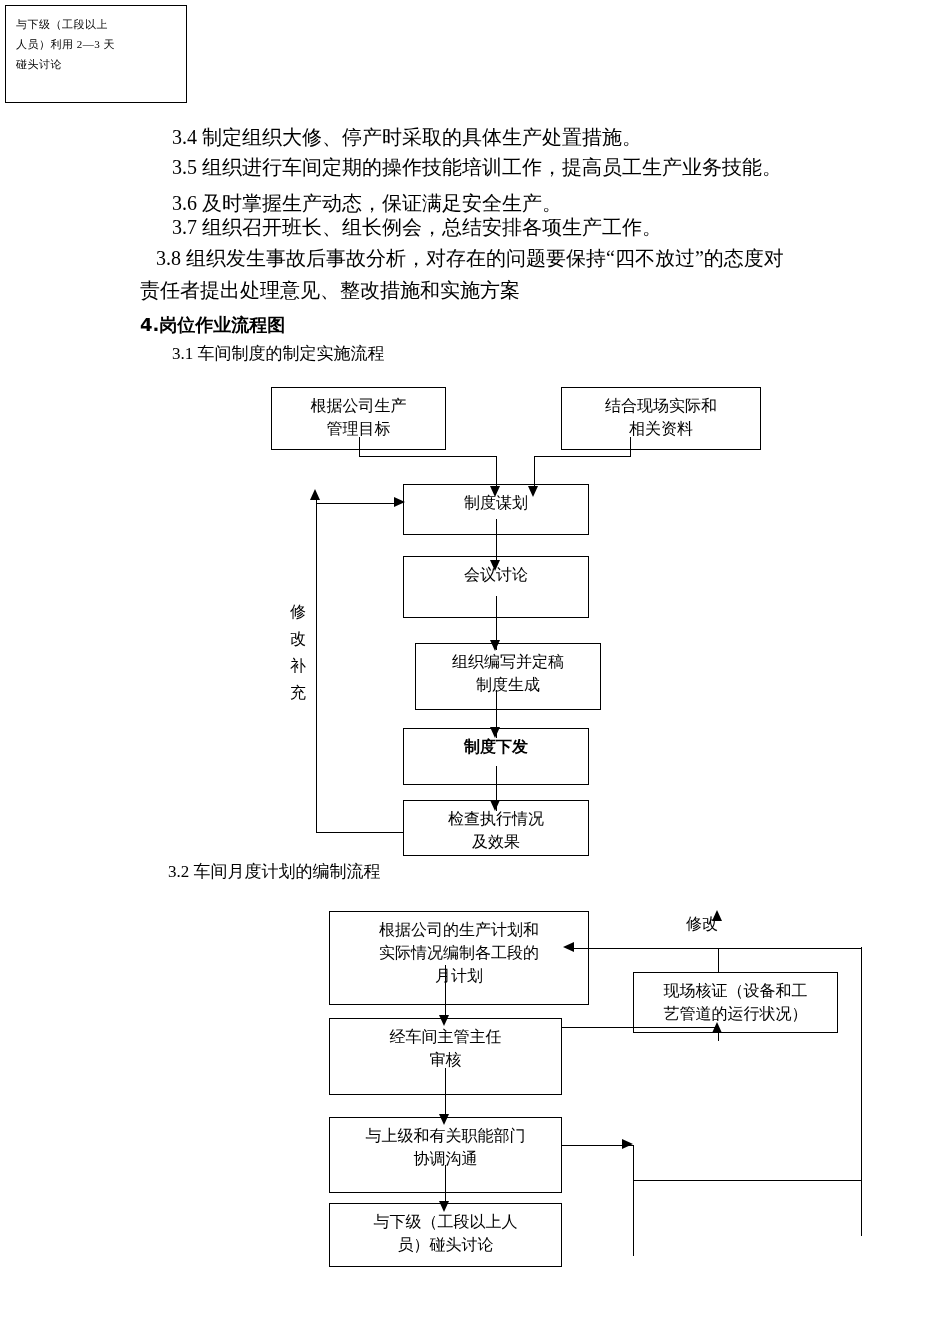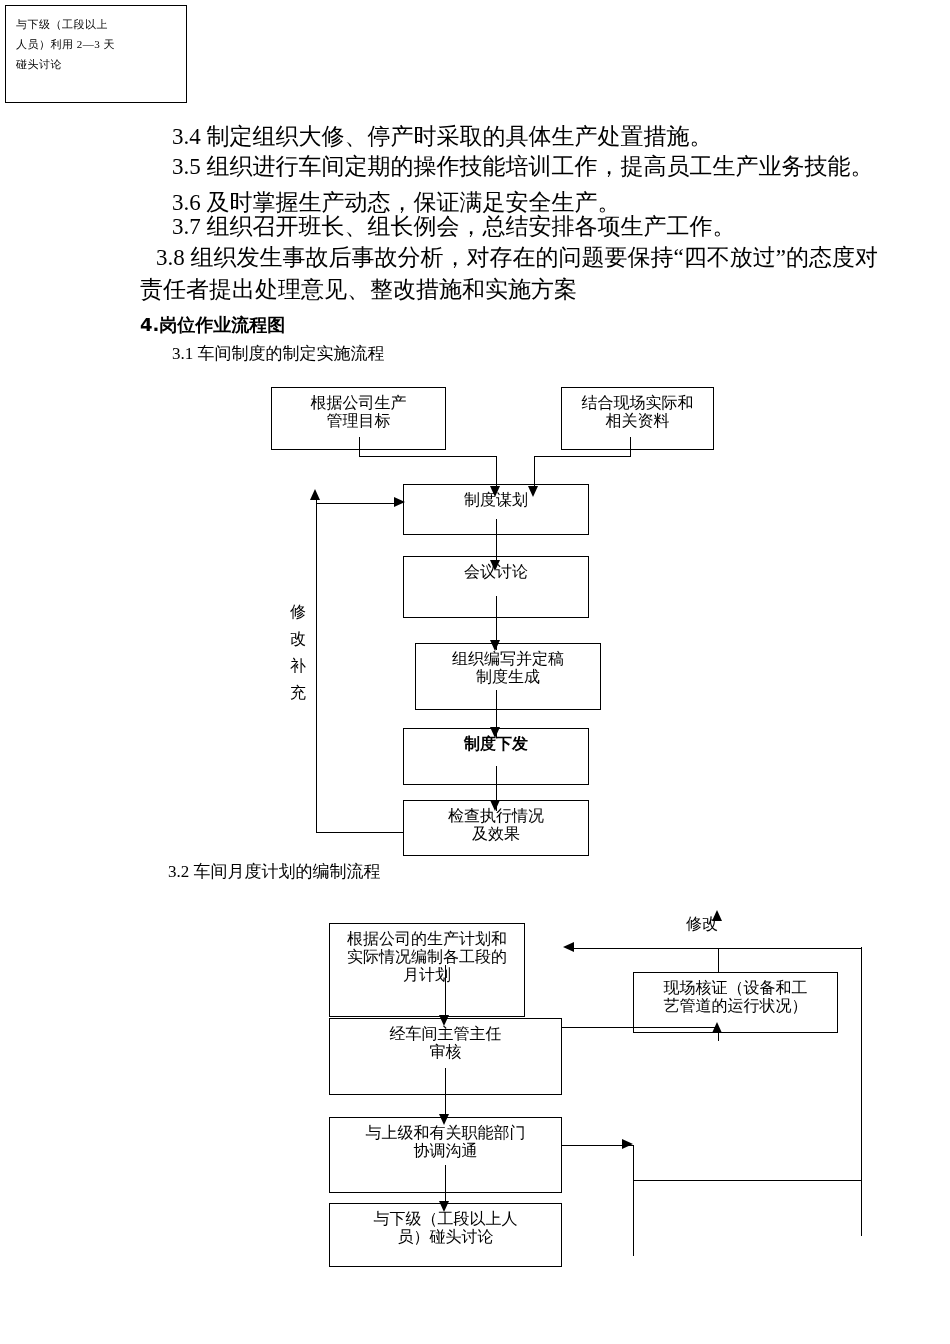--- a/index.html
+++ b/index.html
@@ -9,37 +9,37 @@
   }
   
   #frag-box{
     position:absolute;left:5px;top:5px;width:182px;height:98px;
     border:1.6px solid #000;box-sizing:border-box;padding:8px 10px 0 10px;
   }
   #frag-box .ln{font-size:11px;line-height:20px;letter-spacing:.5px;white-space:nowrap;}
 
   
   .para{
-    position:absolute;font-size:23px;line-height:30px;white-space:nowrap;
+    position:absolute;font-size:20px;line-height:30px;white-space:nowrap;
   }
   #h-section{
     position:absolute;left:140px;top:313px;font-size:18px;font-weight:bold;
     font-family:"DejaVu Sans","Liberation Sans",sans-serif;white-space:nowrap;
   }
   #sub31{position:absolute;left:172px;top:342px;font-size:17px;white-space:nowrap;}
   #sub32{position:absolute;left:168px;top:860px;font-size:17px;white-space:nowrap;}
 
   
   .fbox{
     position:absolute;border:1.5px solid #000;box-sizing:border-box;
     display:flex;align-items:flex-start;justify-content:center;
     text-align:center;background:transparent;
   }
   .fbox > span{
-    display:block;font-size:16px;line-height:18px;padding-top:6px;
+    display:block;font-size:16px;line-height:23px;padding-top:6px;
     font-family:"Liberation Serif","DejaVu Serif",serif;white-space:pre-line;
   }
 
   .hline{position:absolute;height:0;border-top:1.5px solid #000;}
   .vline{position:absolute;width:0;border-left:1.5px solid #000;}
 
   .arrow{position:absolute;width:0;height:0;}
   .arrow.down{border-left:5.5px solid transparent;border-right:5.5px solid transparent;border-top:11px solid #000;}
   .arrow.up{border-left:5.5px solid transparent;border-right:5.5px solid transparent;border-bottom:11px solid #000;}
   .arrow.right{border-top:5.5px solid transparent;border-bottom:5.5px solid transparent;border-left:11px solid #000;}
@@ -68,21 +68,21 @@
 <div class="para" style="left:156px;top:243px;">3.8 组织发生事故后事故分析，对存在的问题要保持“四不放过”的态度对</div>
 <div class="para" style="left:140px;top:275px;">责任者提出处理意见、整改措施和实施方案</div>
 
 <div id="h-section">4.岗位作业流程图</div>
 <div id="sub31">3.1 车间制度的制定实施流程</div>
 
 <div class="fbox" style="left:271px;top:387px;width:175px;height:63px;">
   <span>根据公司生产
 管理目标</span>
 </div>
-<div class="fbox" style="left:561px;top:387px;width:153px;height:63px;">
+<div class="fbox" style="left:561px;top:387px;width:200px;height:63px;">
   <span>结合现场实际和
 相关资料</span>
 </div>
 
 <div class="vline" style="left:359px;top:437px;height:19px;"></div>
 <div class="hline" style="left:359px;top:456px;width:137px;"></div>
 <div class="vline" style="left:496px;top:456px;height:30px;"></div>
 <div class="arrow down" style="left:490px;top:486px;"></div>
 
 <div class="vline" style="left:630px;top:437px;height:19px;"></div>
@@ -128,21 +128,21 @@
 
 <div class="vlabel" style="left:288px;top:598px;">
     <div>修</div>
     <div>改</div>
     <div>补</div>
     <div>充</div>
   </div>
 
 <div id="sub32">3.2 车间月度计划的编制流程</div>
 
-<div class="fbox" style="left:329px;top:911px;width:196px;height:94px;margin-top:12px;">
+<div class="fbox" style="left:329px;top:911px;width:260px;height:94px;">
   <span>根据公司的生产计划和
 实际情况编制各工段的
 月计划</span>
 </div>
 <div class="fbox" style="left:329px;top:1018px;width:233px;height:77px;">
   <span>经车间主管主任
 审核</span>
 </div>
 <div class="fbox" style="left:329px;top:1117px;width:233px;height:76px;">
   <span>与上级和有关职能部门

